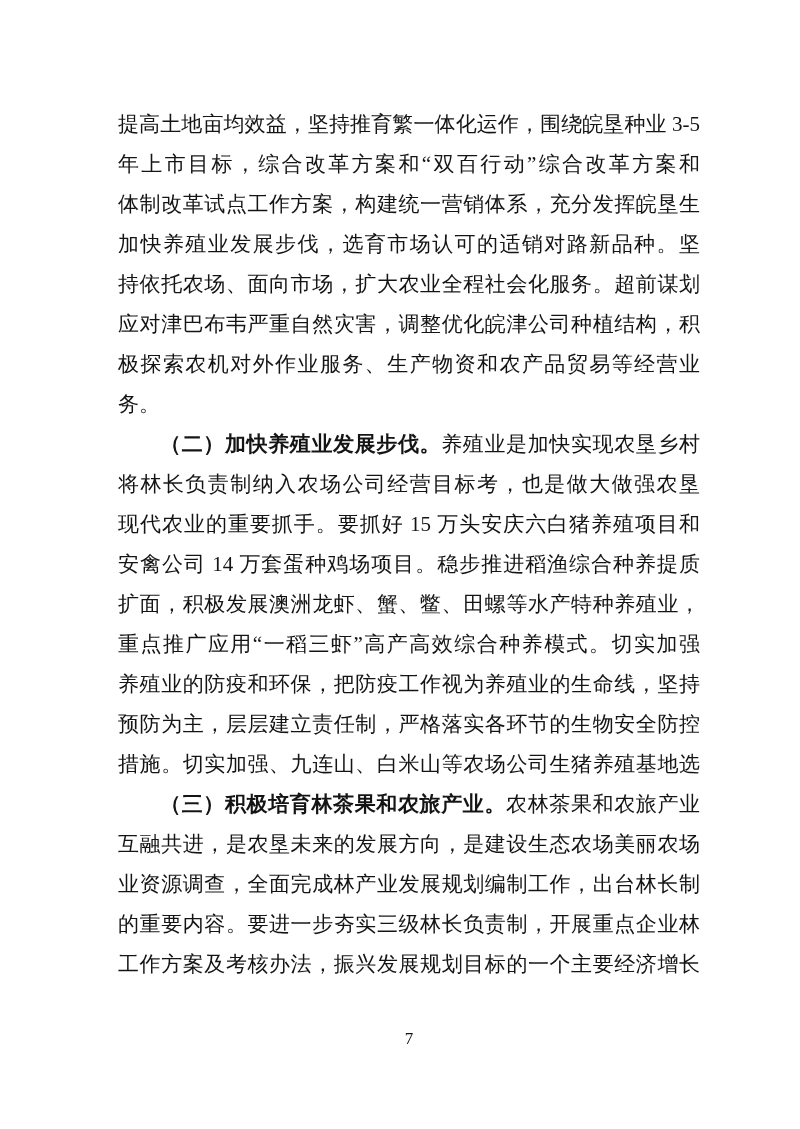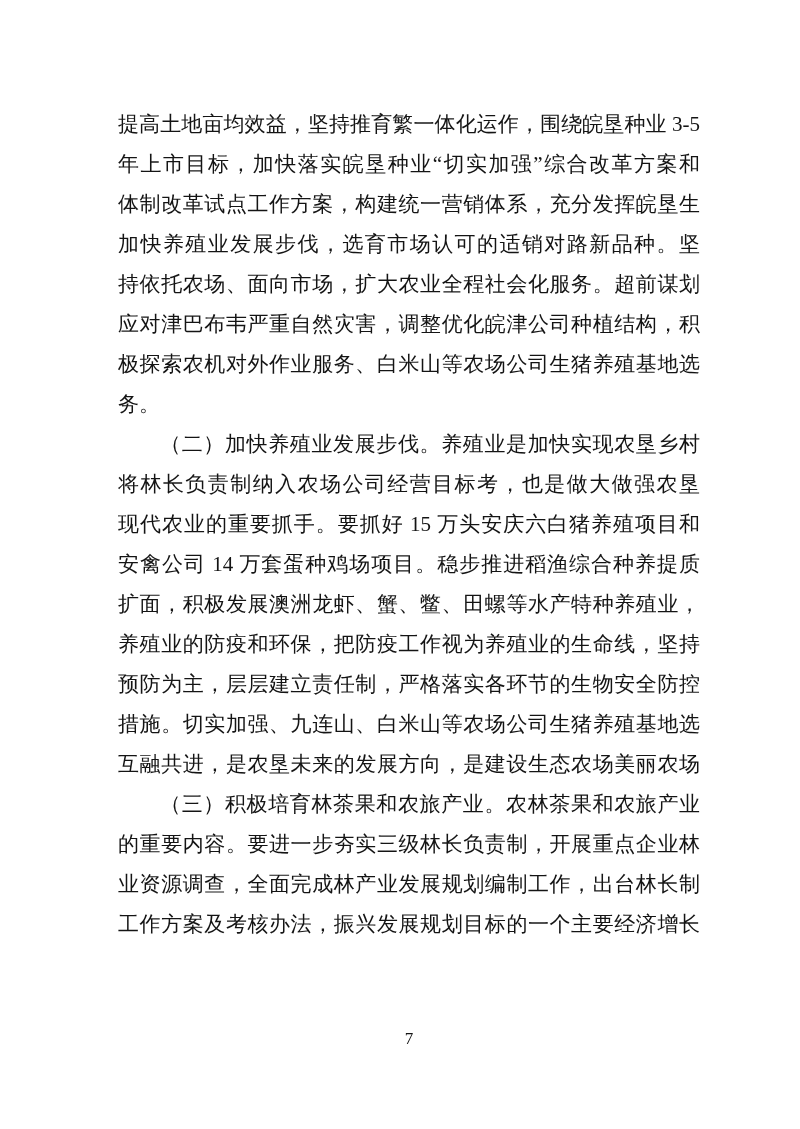--- a/index.html
+++ b/index.html
@@ -31,54 +31,55 @@
     white-space: normal;
     overflow: hidden;
   }
   .line.end {
     text-align-last: left;
   }
   .line.indent {
     text-indent: 2em;
   }
   .seg.bold {
-    font-weight: normal;
+    font-weight: bold;
   }
   .page-number {
     position: absolute;
     left: 118px;
     top: 1026px;
     width: 582px;
     text-align: center;
     font-size: 17px;
     line-height: 26px;
     color: #141414;
   }
 </style>
 </head>
 <body>
 
 <div class="page">
   <div class="text-column">
       <div class="line"><span class="seg">提高土地亩均效益，坚持推育繁一体化运作，围绕皖垦种业 3-5</span></div>
-      <div class="line"><span class="seg">年上市目标，加快落实皖垦种业“切实加强”综合改革方案和</span></div>
+      <div class="line"><span class="seg">年上市目标，综合改革方案和“双百行动”综合改革方案和</span></div>
       <div class="line"><span class="seg">体制改革试点工作方案，构建统一营销体系，充分发挥皖垦生</span></div>
       <div class="line"><span class="seg">加快养殖业发展步伐，选育市场认可的适销对路新品种。坚</span></div>
       <div class="line"><span class="seg">持依托农场、面向市场，扩大农业全程社会化服务。超前谋划</span></div>
       <div class="line"><span class="seg">应对津巴布韦严重自然灾害，调整优化皖津公司种植结构，积</span></div>
-      <div class="line"><span class="seg">极探索农机对外作业服务、白米山等农场公司生猪养殖基地选</span></div>
+      <div class="line"><span class="seg">极探索农机对外作业服务、生产物资和农产品贸易等经营业</span></div>
       <div class="line end"><span class="seg">务。</span></div>
       <div class="line indent"><span class="seg bold">（二）加快养殖业发展步伐。</span><span class="seg">养殖业是加快实现农垦乡村</span></div>
       <div class="line"><span class="seg">将林长负责制纳入农场公司经营目标考，也是做大做强农垦</span></div>
       <div class="line"><span class="seg">现代农业的重要抓手。要抓好 15 万头安庆六白猪养殖项目和</span></div>
       <div class="line"><span class="seg">安禽公司 14 万套蛋种鸡场项目。稳步推进稻渔综合种养提质</span></div>
       <div class="line"><span class="seg">扩面，积极发展澳洲龙虾、蟹、鳖、田螺等水产特种养殖业，</span></div>
+      <div class="line"><span class="seg">重点推广应用“一稻三虾”高产高效综合种养模式。切实加强</span></div>
       <div class="line"><span class="seg">养殖业的防疫和环保，把防疫工作视为养殖业的生命线，坚持</span></div>
       <div class="line"><span class="seg">预防为主，层层建立责任制，严格落实各环节的生物安全防控</span></div>
       <div class="line"><span class="seg">措施。切实加强、九连山、白米山等农场公司生猪养殖基地选</span></div>
+      <div class="line indent"><span class="seg bold">（三）积极培育林茶果和农旅产业。</span><span class="seg">农林茶果和农旅产业</span></div>
       <div class="line"><span class="seg">互融共进，是农垦未来的发展方向，是建设生态农场美丽农场</span></div>
-      <div class="line indent"><span class="seg bold">（三）积极培育林茶果和农旅产业。</span><span class="seg">农林茶果和农旅产业</span></div>
+      <div class="line"><span class="seg">业资源调查，全面完成林产业发展规划编制工作，出台林长制</span></div>
       <div class="line"><span class="seg">的重要内容。要进一步夯实三级林长负责制，开展重点企业林</span></div>
-      <div class="line"><span class="seg">业资源调查，全面完成林产业发展规划编制工作，出台林长制</span></div>
       <div class="line"><span class="seg">工作方案及考核办法，振兴发展规划目标的一个主要经济增长点</span></div>
     </div>
   <div class="page-number">7</div>
 </div>
 
 </body></html>

